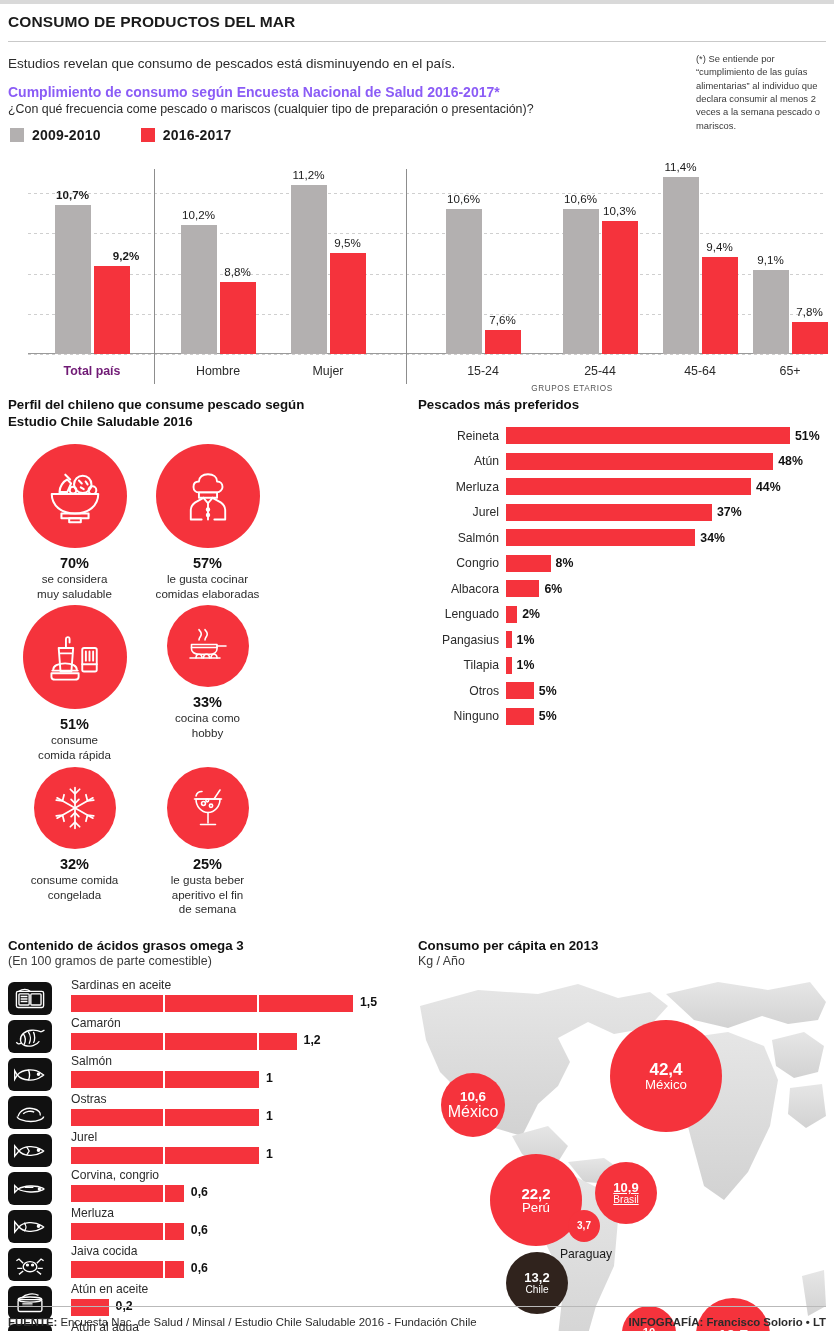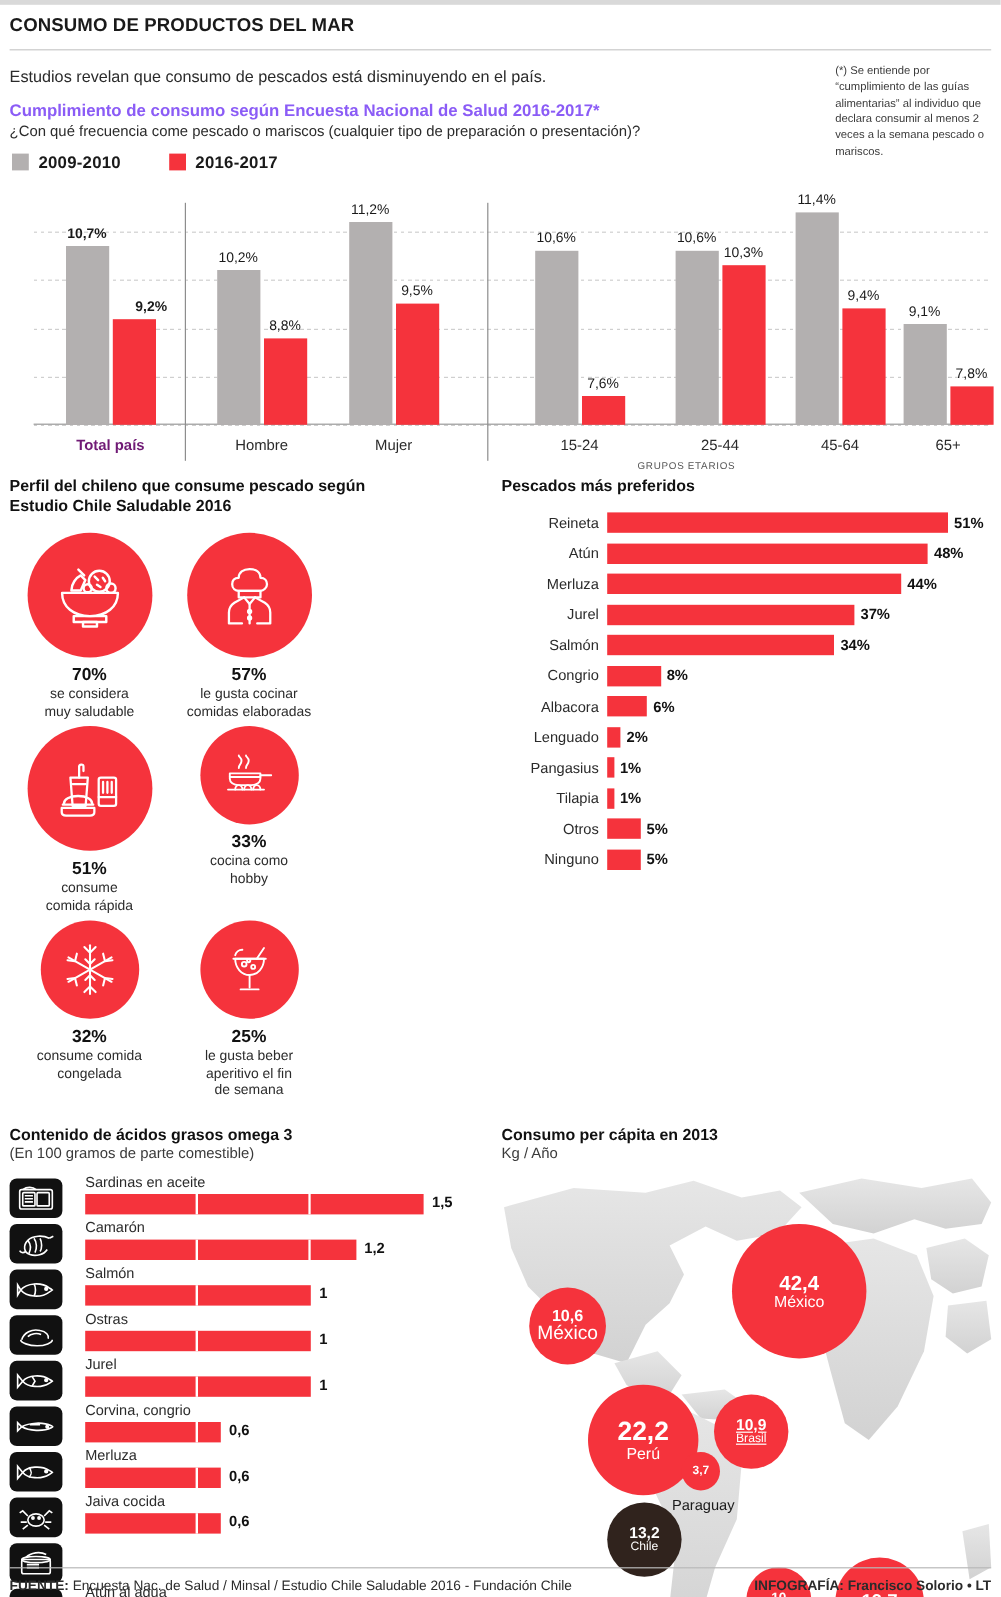--- a/index.html
+++ b/index.html
@@ -547,20 +547,29 @@
           </div>
           <div class="om-row">
             <div class="om-icon">
               <svg viewBox="0 0 40 30" width="34" height="26" fill="none" stroke="#fff" stroke-width="1.6">
                 <rect x="6" y="11" width="28" height="14" rx="2"></rect>
                 <ellipse cx="20" cy="11" rx="14" ry="3"></ellipse>
                 <path d="M10 9c5-5 14-6 20-3"></path>
                 <path d="M11 16h12M11 19h12"></path>
               </svg>
             </div>
+            <div class="om-body">
+              <div class="om-name">Atún en aceite</div>
+              <div class="om-barline">
+                <div class="om-bar">
+                  <div class="om-seg" style="width: 37.6px;"></div>
+                </div>
+                <div class="om-val">0,2</div>
+              </div>
+            </div>
           </div>
           <div class="om-row">
             <div class="om-icon">
               <svg viewBox="0 0 40 30" width="34" height="26" fill="none" stroke="#fff" stroke-width="1.6">
                 <rect x="7" y="10" width="26" height="15" rx="2"></rect>
                 <ellipse cx="20" cy="10" rx="13" ry="3"></ellipse>
                 <path d="M12 8c5-4 13-5 18-2"></path>
                 <path d="M12 15h11M12 18h11M12 21h8"></path>
               </svg>
             </div>
@@ -598,21 +607,21 @@
   </svg>
           <div class="bub" style="left: 23px; top: 97px; width: 64px; height: 64px;">
             <span class="v" style="font-size:13.44px">10,6</span>
             <span class="n" style="font-size:16px">México</span>
           </div>
           <div class="bub" style="left: 192px; top: 44px; width: 112px; height: 112px; justify-content: center;">
             <span class="v" style="font-size:17px">42,4</span>
             <span class="n" style="font-size:13.26px">México</span>
           </div>
           <div class="bub" style="left: 72px; top: 178px; width: 92px; height: 92px;">
-            <span class="v" style="font-size:22px">22,2</span>
+            <span class="v" style="font-size:15px">22,2</span>
             <span class="n" style="font-size:13.26px">Perú</span>
           </div>
           <div class="bub" style="left: 177px; top: 186px; width: 62px; height: 62px; text-decoration: underline;">
             <span class="v" style="font-size:13.02px">10,9</span>
             <span class="n" style="font-size:10.1556px">Brasil</span>
           </div>
           <div class="bub" style="left: 150px; top: 234px; width: 32px; height: 32px;">
             <span class="v" style="font-size:10px">3,7</span>
           </div>
           <div class="bub-out" style="left: 137px; top: 272px; width: 62px; font-size: 12.2px;">Paraguay</div>

